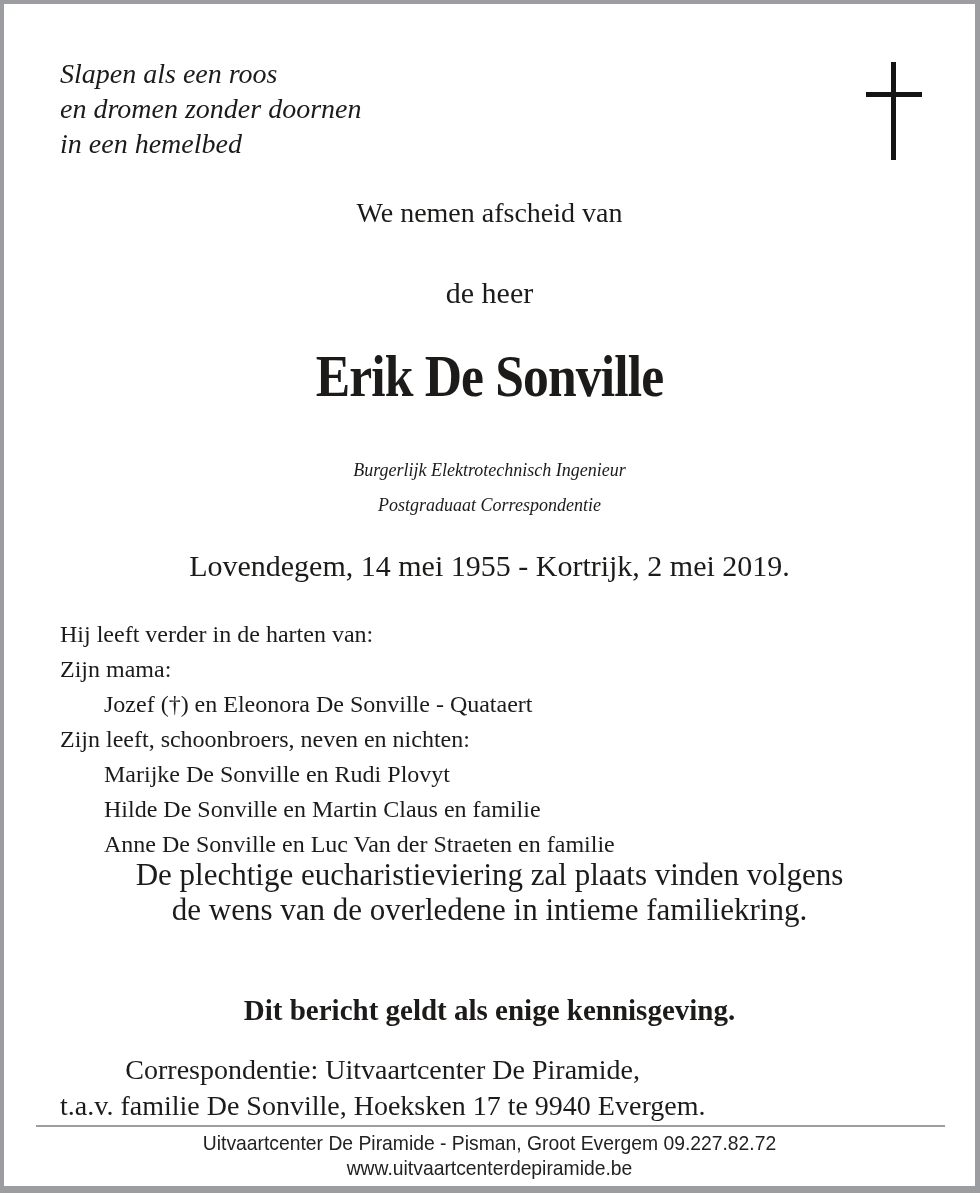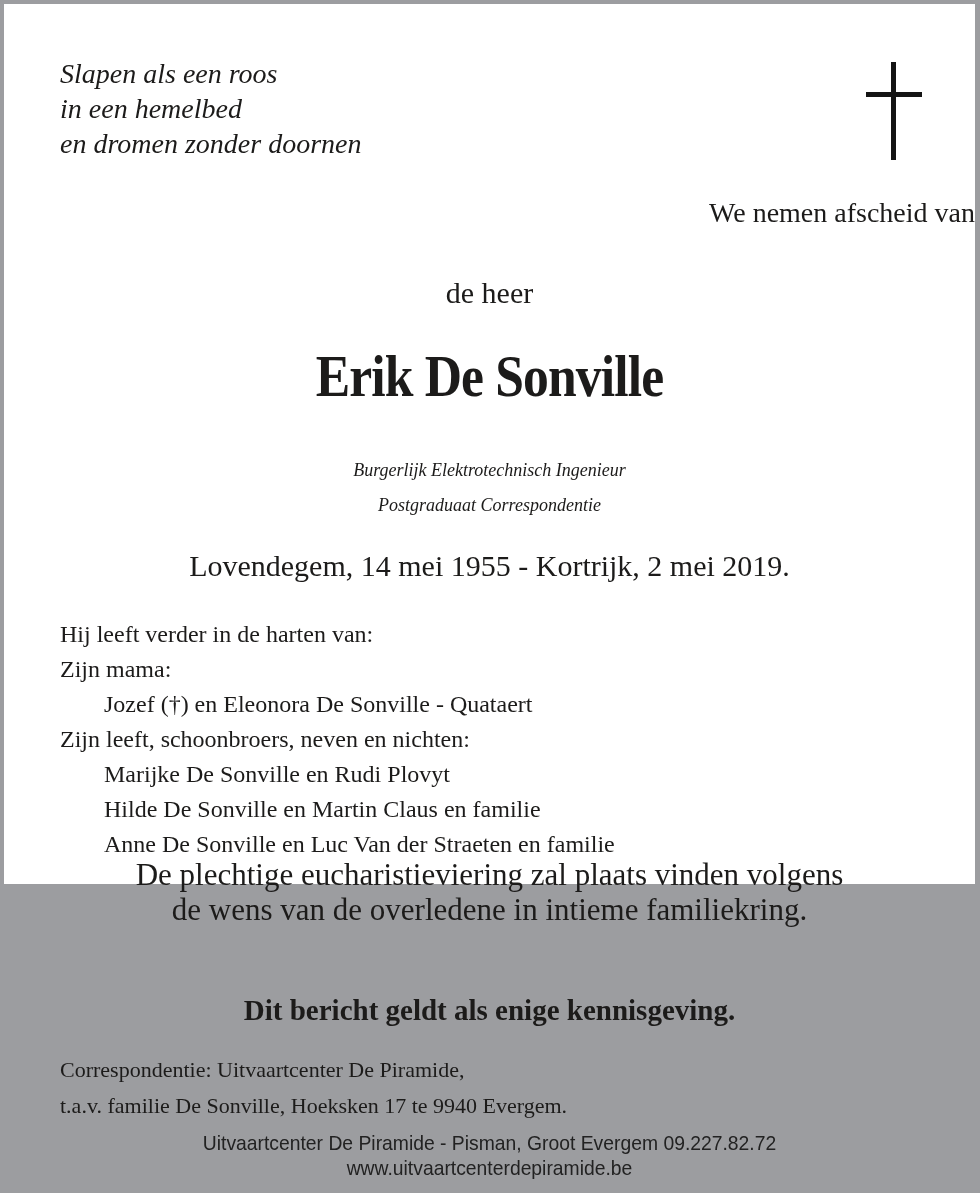--- a/index.html
+++ b/index.html
@@ -5,81 +5,81 @@
     html, body { margin: 0; padding: 0; }
     body {
       width: 980px; height: 1193px;
       background: #9c9da0;
       position: relative;
       overflow: hidden;
     }
     .sheet {
       position: absolute;
       left: 4px; top: 4px;
-      width: 971px; height: 880px;
+      width: 971px; height: 1182px;
       background: #ffffff;
       color: #1c1b1a;
       font-family: "Liberation Serif", "DejaVu Serif", serif;
     }
     .abs { position: absolute; white-space: nowrap; }
     .poem {
       left: 56px; top: 52px;
       font-style: italic; font-size: 28px; line-height: 35px;
     }
     .poem div { white-space: nowrap; }
     .cross {
       position: absolute; left: 862px; top: 58px;
       width: 56px; height: 98px;
     }
     .cross .v { position: absolute; left: 25px; top: 0; width: 5px; height: 98px; background: #141414; }
     .cross .h { position: absolute; left: 0; top: 30px; width: 56px; height: 5px; background: #141414; }
     .center { left: 0; width: 971px; text-align: center; }
-    .intro { top: 193px; font-size: 28px; text-align: right; }
+    .intro { top: 193px; font-size: 28px; }
     .title-pre { top: 272px; font-size: 30px; }
     .name {
       top: 338px; font-size: 60px; font-weight: bold; letter-spacing: -1px;
       transform: scaleX(0.86); transform-origin: center;
     }
     .profession {
       top: 449px; font-size: 18px; font-style: italic; line-height: 35px;
     }
     .dates { top: 545px; font-size: 30px; }
     .survivors {
       left: 56px; top: 613px; font-size: 24px; line-height: 35px;
     }
     .survivors .indent { padding-left: 44px; }
     .survivors div { white-space: nowrap; }
     .ceremony {
       top: 853px; font-size: 31px; font-weight: normal; line-height: 35px;
     }
     .notice { top: 990px; font-size: 29px; font-weight: bold; }
     .correspondence {
-      left: 56px; top: 1048px; font-size: 22px; line-height: 36px;
+      left: 56px; top: 1048px; font-size: 28px; line-height: 36px; text-align: center;
     }
     .correspondence div { white-space: nowrap; }
     .rule {
       position: absolute; left: 32px; top: 1121px;
       width: 909px; height: 2px; background: #9c9da0;
     }
     .footer {
       top: 1126px; font-family: "Liberation Sans", "DejaVu Sans", sans-serif;
       font-size: 21px; line-height: 25px; color: #222222;
       transform: scaleX(0.92); transform-origin: center;
     }
     .footer div { white-space: nowrap; }
   </style>
 </head>
 <body>
 
 <div class="sheet">
 
   <div class="abs poem">
     <div>Slapen als een roos</div>
+    <div>en dromen zonder doornen</div>
     <div>in een hemelbed</div>
-    <div>en dromen zonder doornen</div>
   </div>
 
   <div class="cross">
     <div class="v"></div>
     <div class="h"></div>
   </div>
 
   <div class="abs center intro">We nemen afscheid van</div>
   <div class="abs center title-pre">de heer</div>
   <div class="abs center name">Erik De Sonville</div>

